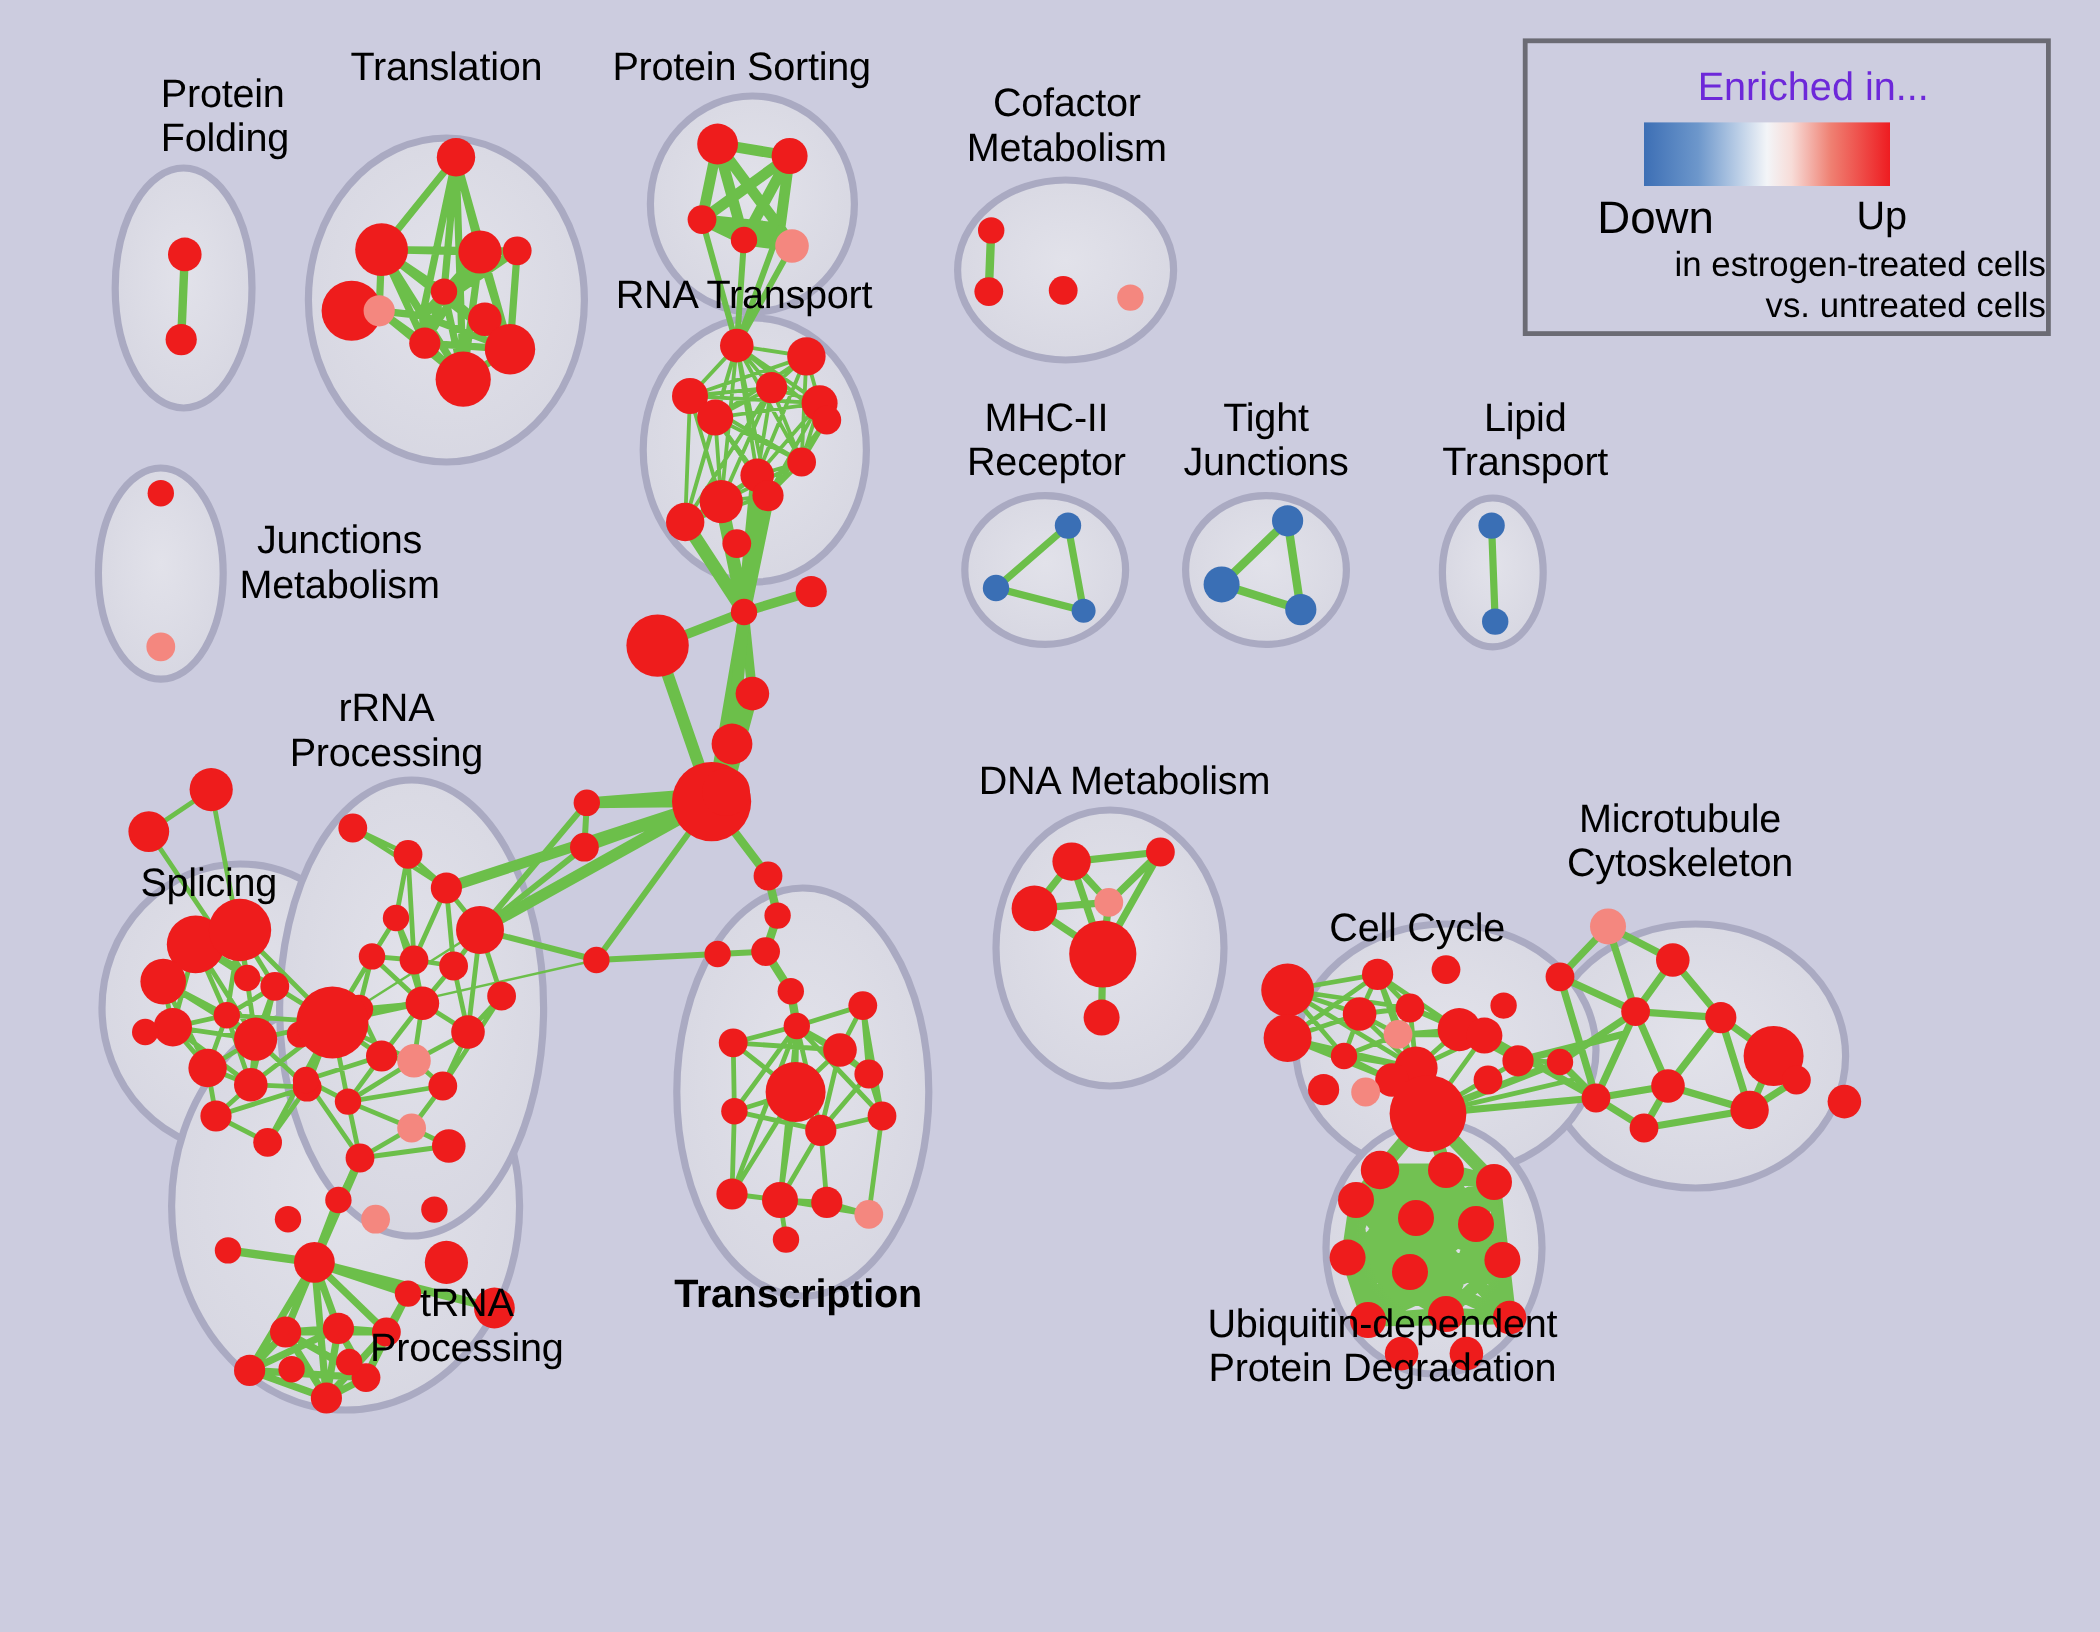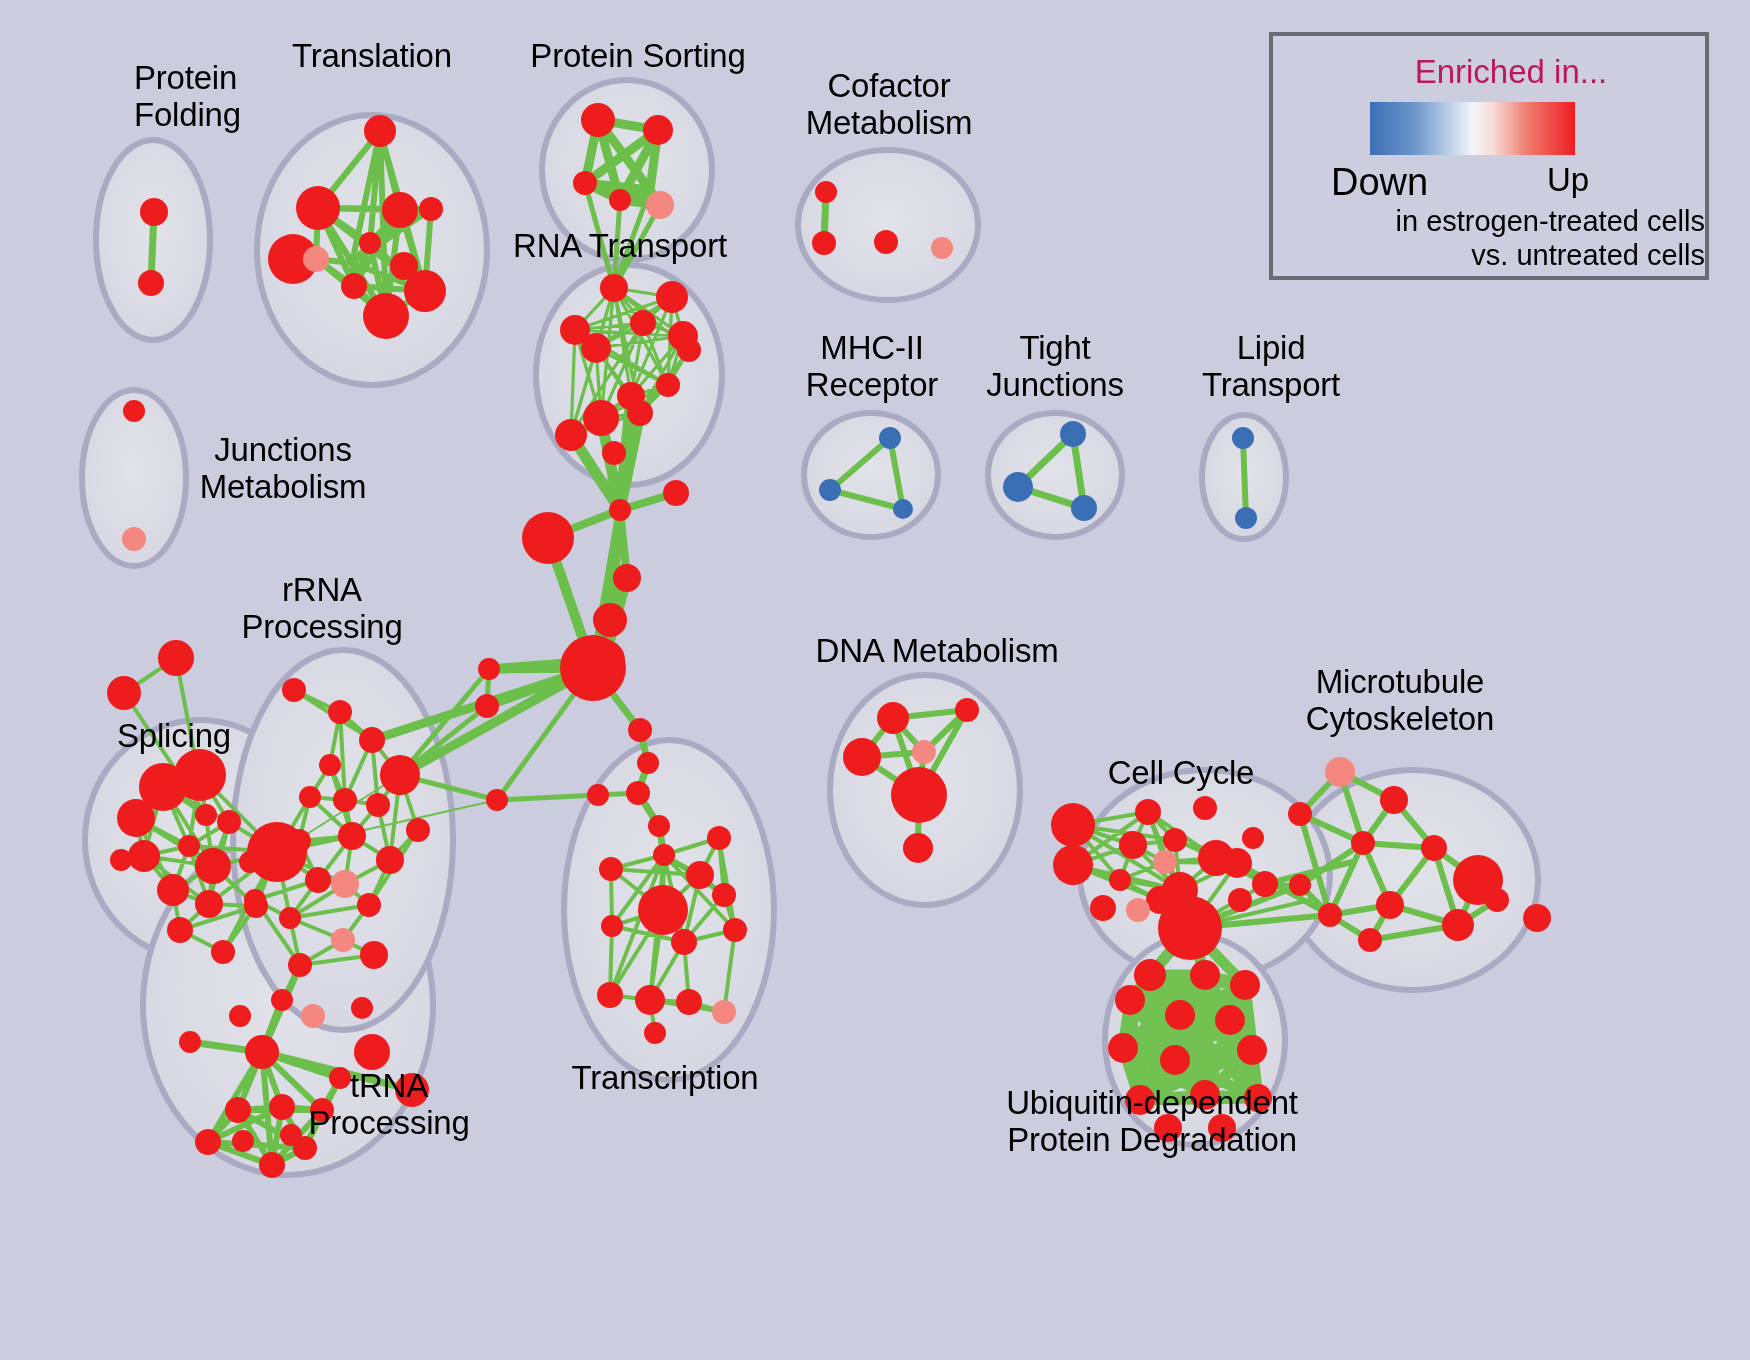--- a/index.html
+++ b/index.html
@@ -24,21 +24,21 @@
   #legend{
     position:absolute;
     left:1269px;top:32px;
     width:440px;height:248px;
     box-sizing:border-box;
     border:4px solid #6b6b74;
     background:#cdcde0;
   }
   #legend .lg-title{
     position:absolute;left:0;right:0;top:17px;
-    text-align:center;font-size:33px;color:#be185d;margin-left:44px;
+    text-align:center;font-size:33px;color:#6d28d9;margin-left:44px;
   }
   #lg-bar{
     position:absolute;left:97px;top:66px;width:205px;height:53px;
     background:linear-gradient(to right,#3d6fb5 0%,#6d97cb 22%,#b9cde6 38%,#f3f5f8 50%,#f7dcd8 60%,#ef8072 76%,#ee1c21 100%);
   }
   #lg-down{position:absolute;left:58px;top:125px;font-size:38px;}
   #lg-up{position:absolute;left:274px;top:125px;font-size:33px;}
   #lg-sub{position:absolute;left:0;right:0;top:168px;text-align:right;font-size:29px;line-height:1.18;}
 </style>
 </head>
@@ -453,33 +453,33 @@
       <circle cx="1140" cy="1100" r="15"></circle>
       <circle cx="1258" cy="1098" r="14"></circle>
       <circle cx="1168" cy="1128" r="14"></circle>
       <circle cx="1222" cy="1128" r="14"></circle>
     </g>
   </svg>
 
   <div id="labels">
       <div class="lbl" style="left: 134px; top: 60px;"><div>Protein</div><div>Folding</div></div>
       <div class="lbl c" style="left: 372px; top: 38px;"><div>Translation</div></div>
-      <div class="lbl c" style="left: 638px; top: 38px;"><div>Protein Sorting</div></div>
+      <div class="lbl c" style="left: 618px; top: 38px;"><div>Protein Sorting</div></div>
       <div class="lbl c" style="left: 889px; top: 68px;"><div>Cofactor</div><div>Metabolism</div></div>
       <div class="lbl c" style="left: 620px; top: 228px;"><div>RNA Transport</div></div>
       <div class="lbl c" style="left: 283px; top: 432px;"><div>Junctions</div><div>Metabolism</div></div>
       <div class="lbl c" style="left: 872px; top: 330px;"><div>MHC-II</div><div>Receptor</div></div>
       <div class="lbl c" style="left: 1055px; top: 330px;"><div>Tight</div><div>Junctions</div></div>
       <div class="lbl c" style="left: 1243px; top: 330px; margin-left: 28px;"><div>Lipid</div><div>Transport</div></div>
       <div class="lbl c" style="left: 322px; top: 572px;"><div>rRNA</div><div>Processing</div></div>
       <div class="lbl" style="left: 117px; top: 718px;"><div>Splicing</div></div>
       <div class="lbl c" style="left: 937px; top: 633px;"><div>DNA Metabolism</div></div>
       <div class="lbl c" style="left: 1400px; top: 664px;"><div>Microtubule</div><div>Cytoskeleton</div></div>
       <div class="lbl c" style="left: 1181px; top: 755px;"><div>Cell Cycle</div></div>
-      <div class="lbl c" style="left: 665px; top: 1060px;"><div>Transcription</div></div>
+      <div class="lbl c" style="left: 665px; top: 1060px; font-weight: bold;"><div>Transcription</div></div>
       <div class="lbl c" style="left: 389px; top: 1068px;"><div>tRNA</div><div>Processing</div></div>
       <div class="lbl c" style="left: 1152px; top: 1085px;"><div>Ubiquitin-dependent</div><div>Protein Degradation</div></div>
     </div>
 
   <div id="legend">
     <div class="lg-title">Enriched in...</div>
     <div id="lg-bar"></div>
     <div id="lg-down">Down</div>
     <div id="lg-up">Up</div>
     <div id="lg-sub">

